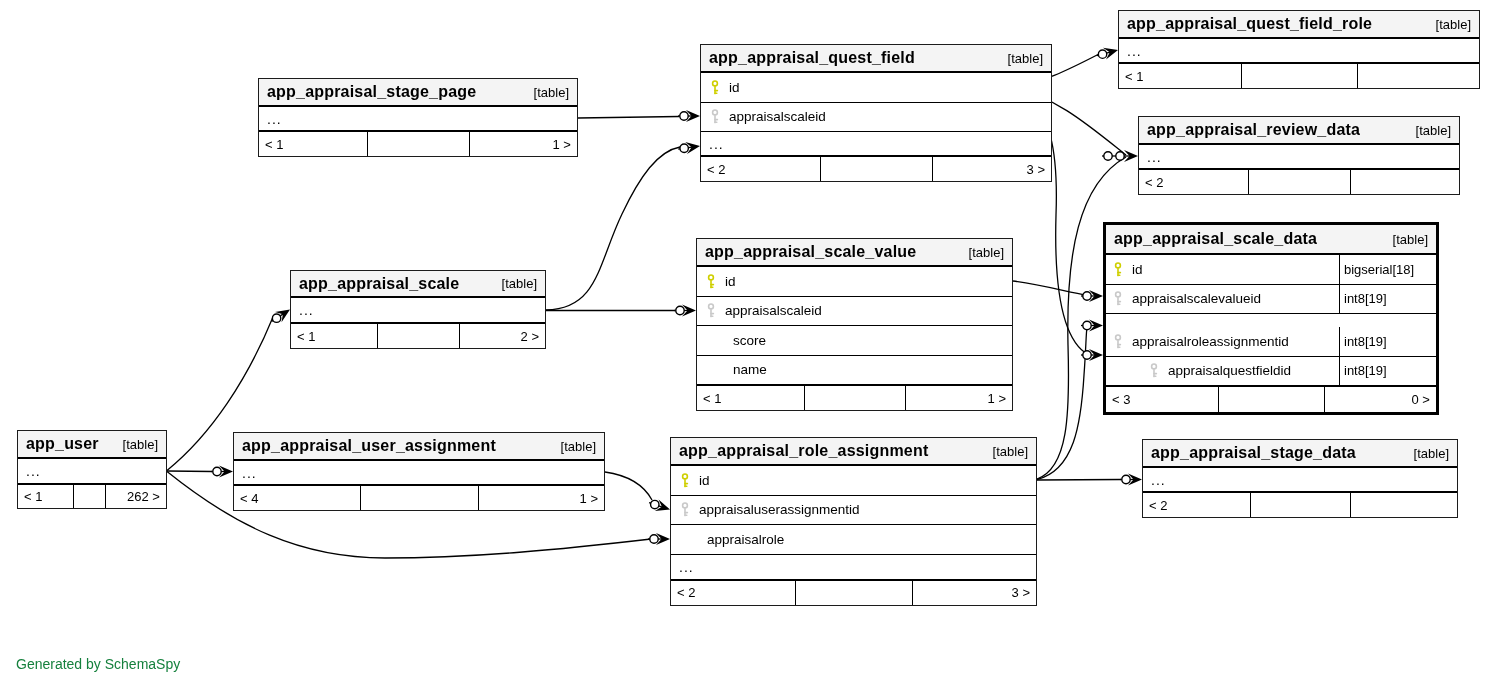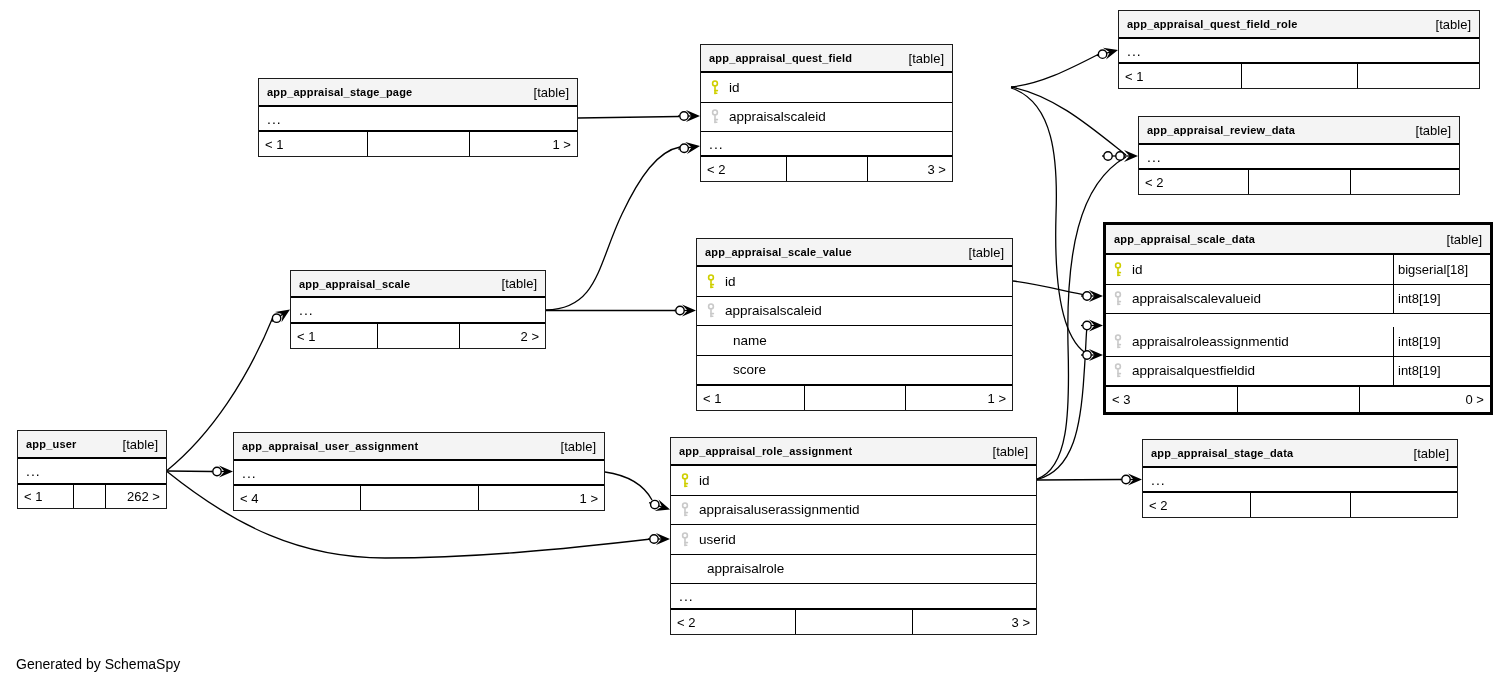--- a/index.html
+++ b/index.html
@@ -9,42 +9,42 @@
   }
   #edges{position:absolute;left:0;top:0;width:1512px;height:687px;}
   .tbl{
     position:absolute;background:#ffffff;border:1.6px solid #1c1c1c;box-sizing:border-box;
   }
   .tbl.emphasis{border:3px solid #000;}
   .hd{
     display:flex;justify-content:space-between;align-items:center;
     background:#f4f4f4;padding:0 8px;box-sizing:border-box;border-bottom:2px solid #000;
   }
-  .hd .nm{font-weight:bold;font-size:11px;letter-spacing:.2px;white-space:nowrap;}
+  .hd .nm{font-weight:bold;font-size:16px;letter-spacing:.2px;white-space:nowrap;}
   .hd .bd{font-size:13px;white-space:nowrap;}
   .row{
     display:flex;align-items:center;box-sizing:border-box;border-bottom:1.4px solid #000;
     font-size:13.5px;white-space:nowrap;background:#fff;
   }
   .row:last-of-type{border-bottom:none;}
   .row .keyic{flex:0 0 auto;margin-left:8px;}
   .row .lbl{margin-left:8px;}
   .row.noicon .lbl{margin-left:0;}
   .row .typ{
     margin-left:auto;align-self:stretch;display:flex;align-items:center;
     border-left:1.4px solid #000;padding-left:4px;box-sizing:border-box;font-size:13px;
   }
   .row.ellipsis{font-size:14px;padding-left:8px;letter-spacing:1px;}
   .ft{
     display:flex;box-sizing:border-box;border-top:1.4px solid #000;font-size:13px;background:#fff;
   }
   .ft .fc{box-sizing:border-box;display:flex;align-items:center;padding:0 6px;}
   .ft .fc + .fc{border-left:1.4px solid #000;}
   .ft .fc.r{justify-content:flex-end;}
-  #note{position:absolute;left:16px;top:656px;font-size:14px;color:#000000;}
+  #note{position:absolute;left:16px;top:656px;font-size:14px;color:#15803d;}
 </style>
 </head>
 <body>
 
 <div id="canvas">
   <svg id="edges" width="1512" height="687" viewBox="0 0 1512 687">
       <path d="M578,118 L679,116.5" fill="none" stroke="#000000" stroke-width="1.3"></path>
       <path d="M546,310 C598,309 598,264 622,214 C640,176 658,151 680,147" fill="none" stroke="#000000" stroke-width="1.3"></path>
       <path d="M546,310.5 L679,310.5" fill="none" stroke="#000000" stroke-width="1.3"></path>
       <path d="M1011,87 C1040,84 1068,70 1099,54" fill="none" stroke="#000000" stroke-width="1.3"></path>
@@ -105,21 +105,21 @@
           <span class="nm">app_appraisal_stage_page</span>
           <span class="bd">[table]</span>
         </div>
         <div class="row ellipsis" style="height: 24px;">...</div>
         <div class="ft" style="height: 25px;">
           <div class="fc" style="width: 34%;">&lt; 1</div>
           <div class="fc" style="width: 32%;"></div>
           <div class="fc r" style="width: 34%;">1 &gt;</div>
         </div>
       </div>
-      <div class="tbl" style="left: 700px; top: 44px; width: 253px;">
+      <div class="tbl" style="left: 700px; top: 44px; width: 352px;">
         <div class="hd" style="height: 28px;">
           <span class="nm">app_appraisal_quest_field</span>
           <span class="bd">[table]</span>
         </div>
         <div class="row" style="height: 29.5px;">
           <svg width="12" height="15" viewBox="0 0 12 15" class="keyic">
             <g stroke="#cfcf00" fill="none" stroke-width="1.6" stroke-linecap="round">
               <circle cx="6" cy="3.4" r="2.4"></circle>
               <path d="M6,5.8 L6,13.6"></path>
               <path d="M6,10.6 L8.4,10.6"></path>
@@ -163,21 +163,21 @@
           <span class="nm">app_appraisal_review_data</span>
           <span class="bd">[table]</span>
         </div>
         <div class="row ellipsis" style="height: 24px;">...</div>
         <div class="ft" style="height: 25px;">
           <div class="fc" style="width: 34%;">&lt; 2</div>
           <div class="fc" style="width: 32%;"></div>
           <div class="fc r" style="width: 34%;"></div>
         </div>
       </div>
-      <div class="tbl emphasis" style="left: 1103px; top: 222px; width: 390px;">
+      <div class="tbl emphasis" style="left: 1103px; top: 222px; width: 336px;">
         <div class="hd" style="height: 30px;">
           <span class="nm">app_appraisal_scale_data</span>
           <span class="bd">[table]</span>
         </div>
         <div class="row" style="height: 29.5px;">
           <svg width="12" height="15" viewBox="0 0 12 15" class="keyic" style="margin-left: 6px;">
             <g stroke="#cfcf00" fill="none" stroke-width="1.6" stroke-linecap="round">
               <circle cx="6" cy="3.4" r="2.4"></circle>
               <path d="M6,5.8 L6,13.6"></path>
               <path d="M6,10.6 L8.4,10.6"></path>
@@ -204,21 +204,21 @@
             <g stroke="#c9c9c9" fill="none" stroke-width="1.6" stroke-linecap="round">
               <circle cx="6" cy="3.4" r="2.4"></circle>
               <path d="M6,5.8 L6,13.6"></path>
               <path d="M6,10.6 L8.4,10.6"></path>
               <path d="M6,13.2 L7.8,13.2"></path>
             </g>
           </svg>
           <span class="lbl">appraisalroleassignmentid</span>
           <span class="typ" style="width: 97px;">int8[19]</span>
         </div>
-        <div class="row" style="height: 29.5px;">
+        <div class="row" style="height: 29.5px; padding-left: 36px;">
           <svg width="12" height="15" viewBox="0 0 12 15" class="keyic" style="margin-left: 6px;">
             <g stroke="#c9c9c9" fill="none" stroke-width="1.6" stroke-linecap="round">
               <circle cx="6" cy="3.4" r="2.4"></circle>
               <path d="M6,5.8 L6,13.6"></path>
               <path d="M6,10.6 L8.4,10.6"></path>
               <path d="M6,13.2 L7.8,13.2"></path>
             </g>
           </svg>
           <span class="lbl">appraisalquestfieldid</span>
           <span class="typ" style="width: 97px;">int8[19]</span>
@@ -262,24 +262,24 @@
             <g stroke="#c9c9c9" fill="none" stroke-width="1.6" stroke-linecap="round">
               <circle cx="6" cy="3.4" r="2.4"></circle>
               <path d="M6,5.8 L6,13.6"></path>
               <path d="M6,10.6 L8.4,10.6"></path>
               <path d="M6,13.2 L7.8,13.2"></path>
             </g>
           </svg>
           <span class="lbl">appraisalscaleid</span>
         </div>
         <div class="row noicon" style="height: 29.5px;">
+          <span class="lbl" style="margin-left: 36px;">score</span>
+        </div>
+        <div class="row noicon" style="height: 29.5px;">
           <span class="lbl" style="margin-left: 36px;">name</span>
-        </div>
-        <div class="row noicon" style="height: 29.5px;">
-          <span class="lbl" style="margin-left: 36px;">score</span>
         </div>
         <div class="ft" style="height: 25px;">
           <div class="fc" style="width: 34%;">&lt; 1</div>
           <div class="fc" style="width: 32%;"></div>
           <div class="fc r" style="width: 34%;">1 &gt;</div>
         </div>
       </div>
       <div class="tbl" style="left: 17px; top: 430px; width: 150px;">
         <div class="hd" style="height: 28px;">
           <span class="nm">app_user</span>
@@ -324,31 +324,20 @@
           <svg width="12" height="15" viewBox="0 0 12 15" class="keyic">
             <g stroke="#c9c9c9" fill="none" stroke-width="1.6" stroke-linecap="round">
               <circle cx="6" cy="3.4" r="2.4"></circle>
               <path d="M6,5.8 L6,13.6"></path>
               <path d="M6,10.6 L8.4,10.6"></path>
               <path d="M6,13.2 L7.8,13.2"></path>
             </g>
           </svg>
           <span class="lbl">appraisaluserassignmentid</span>
         </div>
-        <div class="row" style="height: 29.5px;">
-          <svg width="12" height="15" viewBox="0 0 12 15" class="keyic">
-            <g stroke="#c9c9c9" fill="none" stroke-width="1.6" stroke-linecap="round">
-              <circle cx="6" cy="3.4" r="2.4"></circle>
-              <path d="M6,5.8 L6,13.6"></path>
-              <path d="M6,10.6 L8.4,10.6"></path>
-              <path d="M6,13.2 L7.8,13.2"></path>
-            </g>
-          </svg>
-          <span class="lbl">userid</span>
-        </div>
         <div class="row noicon" style="height: 29.5px;">
           <span class="lbl" style="margin-left: 36px;">appraisalrole</span>
         </div>
         <div class="row ellipsis" style="height: 25px;">...</div>
         <div class="ft" style="height: 25px;">
           <div class="fc" style="width: 34%;">&lt; 2</div>
           <div class="fc" style="width: 32%;"></div>
           <div class="fc r" style="width: 34%;">3 &gt;</div>
         </div>
       </div>

